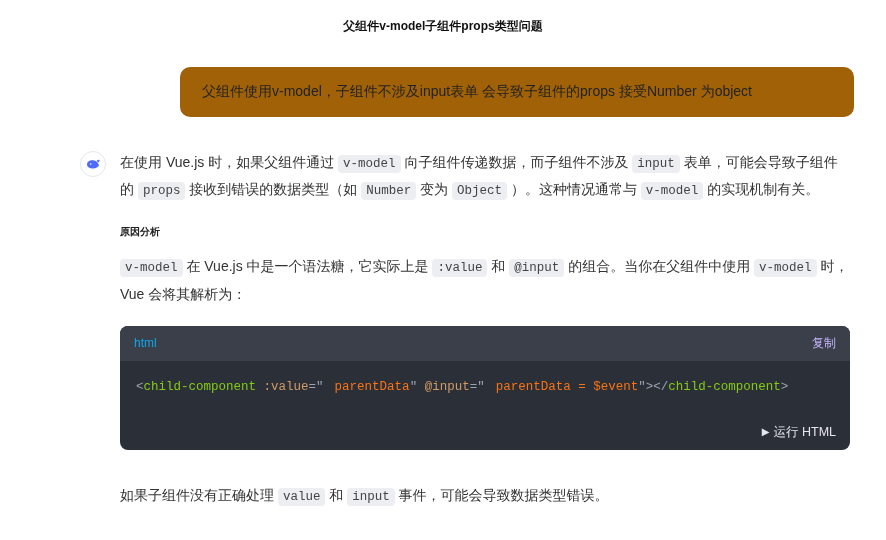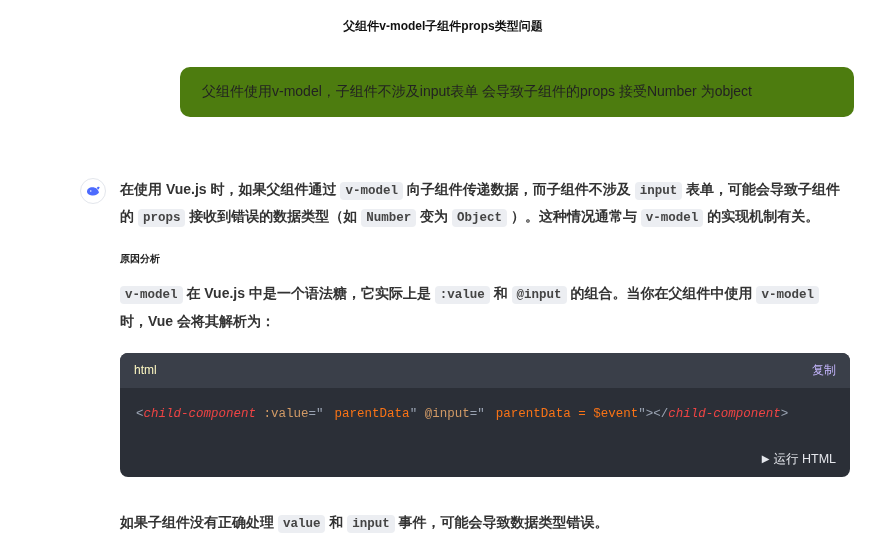--- a/index.html
+++ b/index.html
@@ -15,28 +15,28 @@
       padding: 18px 20px;
     }
     .page-title {
       font-size: 12px;
       font-weight: bold;
       text-align: center;
       color: #111;
       margin-bottom: 32px;
     }
     .question-box {
-      background: #4d7c0f;
+      background: #a16207;
       border-radius: 10px;
       padding: 16px 22px;
       margin-left: 160px;
       margin-right: 12px;
       font-size: 14px;
       color: #222;
-      margin-bottom: 59px;
+      margin-bottom: 32px;
     }
     .answer-block {
       display: flex;
       align-items: flex-start;
       gap: 14px;
     }
     .avatar {
       width: 26px;
       height: 26px;
       border-radius: 50%;
@@ -55,21 +55,20 @@
     }
     .answer-content {
       flex: 1;
       margin-right: 16px;
       font-size: 14px;
       line-height: 1.95;
       color: #333;
     }
     .para {
       margin-bottom: 18px;
-      font-weight: bold;
     }
     .inline-code {
       background: #eceef2;
       color: #444;
       padding: 2px 5px;
       border-radius: 4px;
       font-family: "SFMono-Regular", Consolas, "Liberation Mono", Menlo, monospace;
       font-size: 12.5px;
     }
     .section-heading {
@@ -89,21 +88,21 @@
     .code-header {
       background: #3a3f49;
       display: flex;
       justify-content: space-between;
       align-items: center;
       padding: 6px 14px;
       font-size: 12px;
       color: #c5c9d2;
     }
     .code-lang {
-      color: #fef9c3;
+      color: #0ea5e9;
     }
     .copy-btn {
       color: #c4b5fd;
       cursor: pointer;
       font-size: 12px;
     }
     .code-body {
       padding: 14px 16px;
       font-family: "SFMono-Regular", Consolas, "Liberation Mono", Menlo, monospace;
       font-size: 12.5px;
@@ -118,21 +117,21 @@
       color: #e5e7ec;
       font-size: 12.5px;
       gap: 4px;
       cursor: pointer;
     }
     .code-footer .triangle {
       font-size: 10px;
     }
     
     .tok-punct { color: #9aa3b2; }
-    .tok-tag { color: #ef4444; font-style: italic; }
+    .tok-tag { color: #84cc16; }
     .tok-attr { color: #d19a66; }
     .tok-str { color: #f97316; margin-left: 11px; }
   </style>
 </head>
 <body>
 
 <div class="page-title">父组件v-model子组件props类型问题</div>
 
 <div class="question-box">父组件使用v-model，子组件不涉及input表单 会导致子组件的props  接受Number 为object</div>
 

